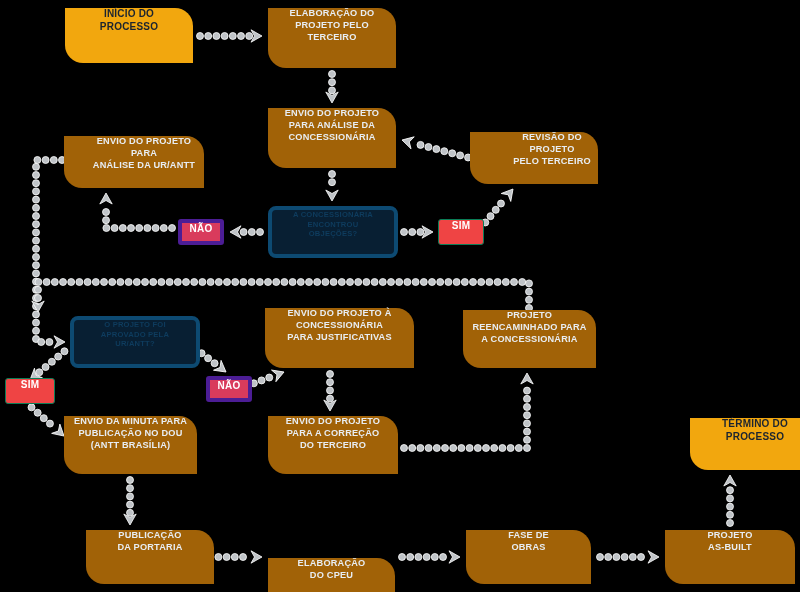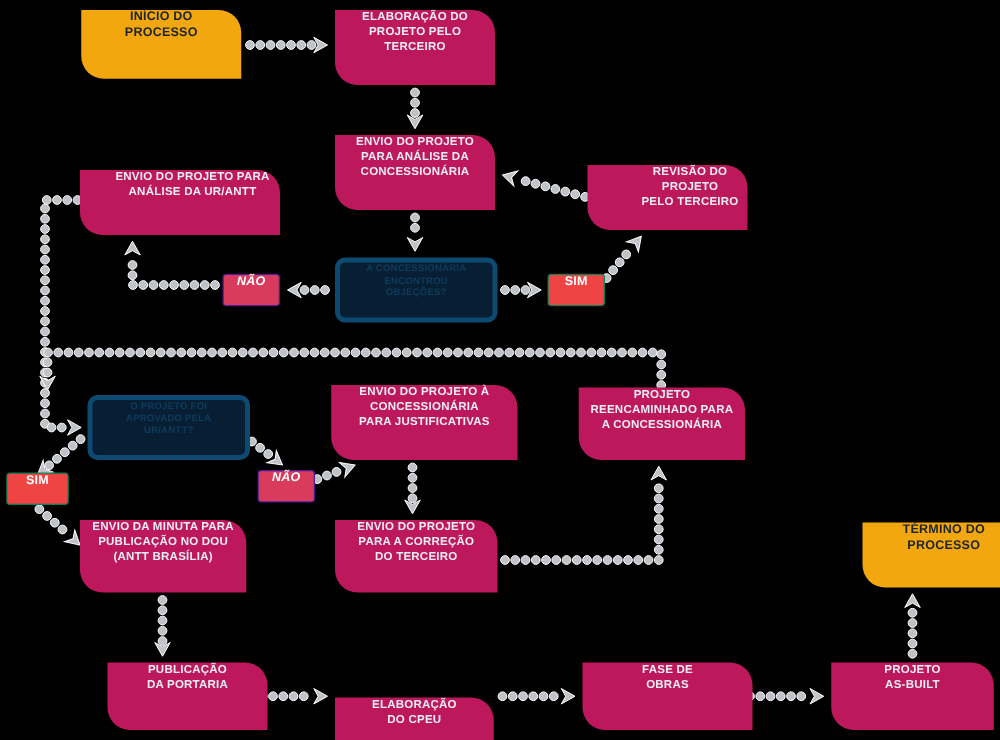--- a/index.html
+++ b/index.html
@@ -18,21 +18,21 @@
     display:flex;justify-content:center;
     text-align:center;
     line-height:1.28;
     letter-spacing:.2px;
     z-index:3;
   }
   .node .lbl{display:block;white-space:pre-line;}
 
   
   .n-process{
-    background:#be185d;
+    background:#a16207;
     color:#E8EDF2;
     font-size:9.2px;
     font-weight:700;
     border-radius:0 18px 0 18px;
   }
   
   .n-term{
     background:#F2A70E;
     color:#1B2430;
     font-size:10px;
@@ -55,23 +55,22 @@
     font-size:10px;
     font-weight:700;
     border:1px solid #0A7E57;
     border-radius:3px;
   }
   .n-no{
     background:#D93B5C;
     color:#FFFFFF;
     font-size:10px;
     font-weight:700;
-    border:1px solid #4c1d95;
+    border:4px solid #4c1d95;
     border-radius:3px;
-    font-style:italic;
   }
 </style>
 </head>
 <body>
 
 <div id="canvas">
   <svg id="wires" xmlns="http://www.w3.org/2000/svg">
       <g>
         <circle cx="200.00" cy="36.00" r="3.5" fill="#BFC3C7" stroke="#FFFFFF" stroke-width="0.8"></circle>
         <circle cx="208.20" cy="36.00" r="3.5" fill="#BFC3C7" stroke="#FFFFFF" stroke-width="0.8"></circle>
@@ -352,21 +351,21 @@
       </div>
       <div class="node n-process" style="left: 268px; top: 108px; width: 128px; height: 60px;">
         <span class="lbl">ENVIO DO PROJETO
 PARA ANÁLISE DA
 CONCESSIONÁRIA</span>
       </div>
       <div class="node n-process" style="left: 470px; top: 132px; width: 128px; height: 52px; padding-left: 36px;">
         <span class="lbl">REVISÃO DO PROJETO
 PELO TERCEIRO</span>
       </div>
-      <div class="node n-process" style="left: 64px; top: 136px; width: 160px; height: 52px; padding-left: 20px;">
+      <div class="node n-process" style="left: 64px; top: 136px; width: 140px; height: 52px; padding-left: 20px;">
         <span class="lbl">ENVIO DO PROJETO PARA
 ANÁLISE DA UR/ANTT</span>
       </div>
       <div class="node n-decision" style="left: 268px; top: 206px; width: 130px; height: 52px;">
         <span class="lbl">A CONCESSIONÁRIA
 ENCONTROU
 OBJEÇÕES?</span>
       </div>
       <div class="node n-no" style="left: 178px; top: 219px; width: 46px; height: 26px;">
         <span class="lbl">NÃO</span>
@@ -410,21 +409,21 @@
 PROCESSO</span>
       </div>
       <div class="node n-process" style="left: 86px; top: 530px; width: 128px; height: 54px;">
         <span class="lbl">PUBLICAÇÃO
 DA PORTARIA</span>
       </div>
       <div class="node n-process" style="left: 268px; top: 558px; width: 127px; height: 54px;">
         <span class="lbl">ELABORAÇÃO
 DO CPEU</span>
       </div>
-      <div class="node n-process" style="left: 466px; top: 530px; width: 136px; height: 54px;">
+      <div class="node n-process" style="left: 466px; top: 530px; width: 125px; height: 54px;">
         <span class="lbl">FASE DE
 OBRAS</span>
       </div>
       <div class="node n-process" style="left: 665px; top: 530px; width: 130px; height: 54px;">
         <span class="lbl">PROJETO
 AS-BUILT</span>
       </div>
     </div>
 </div>
 

